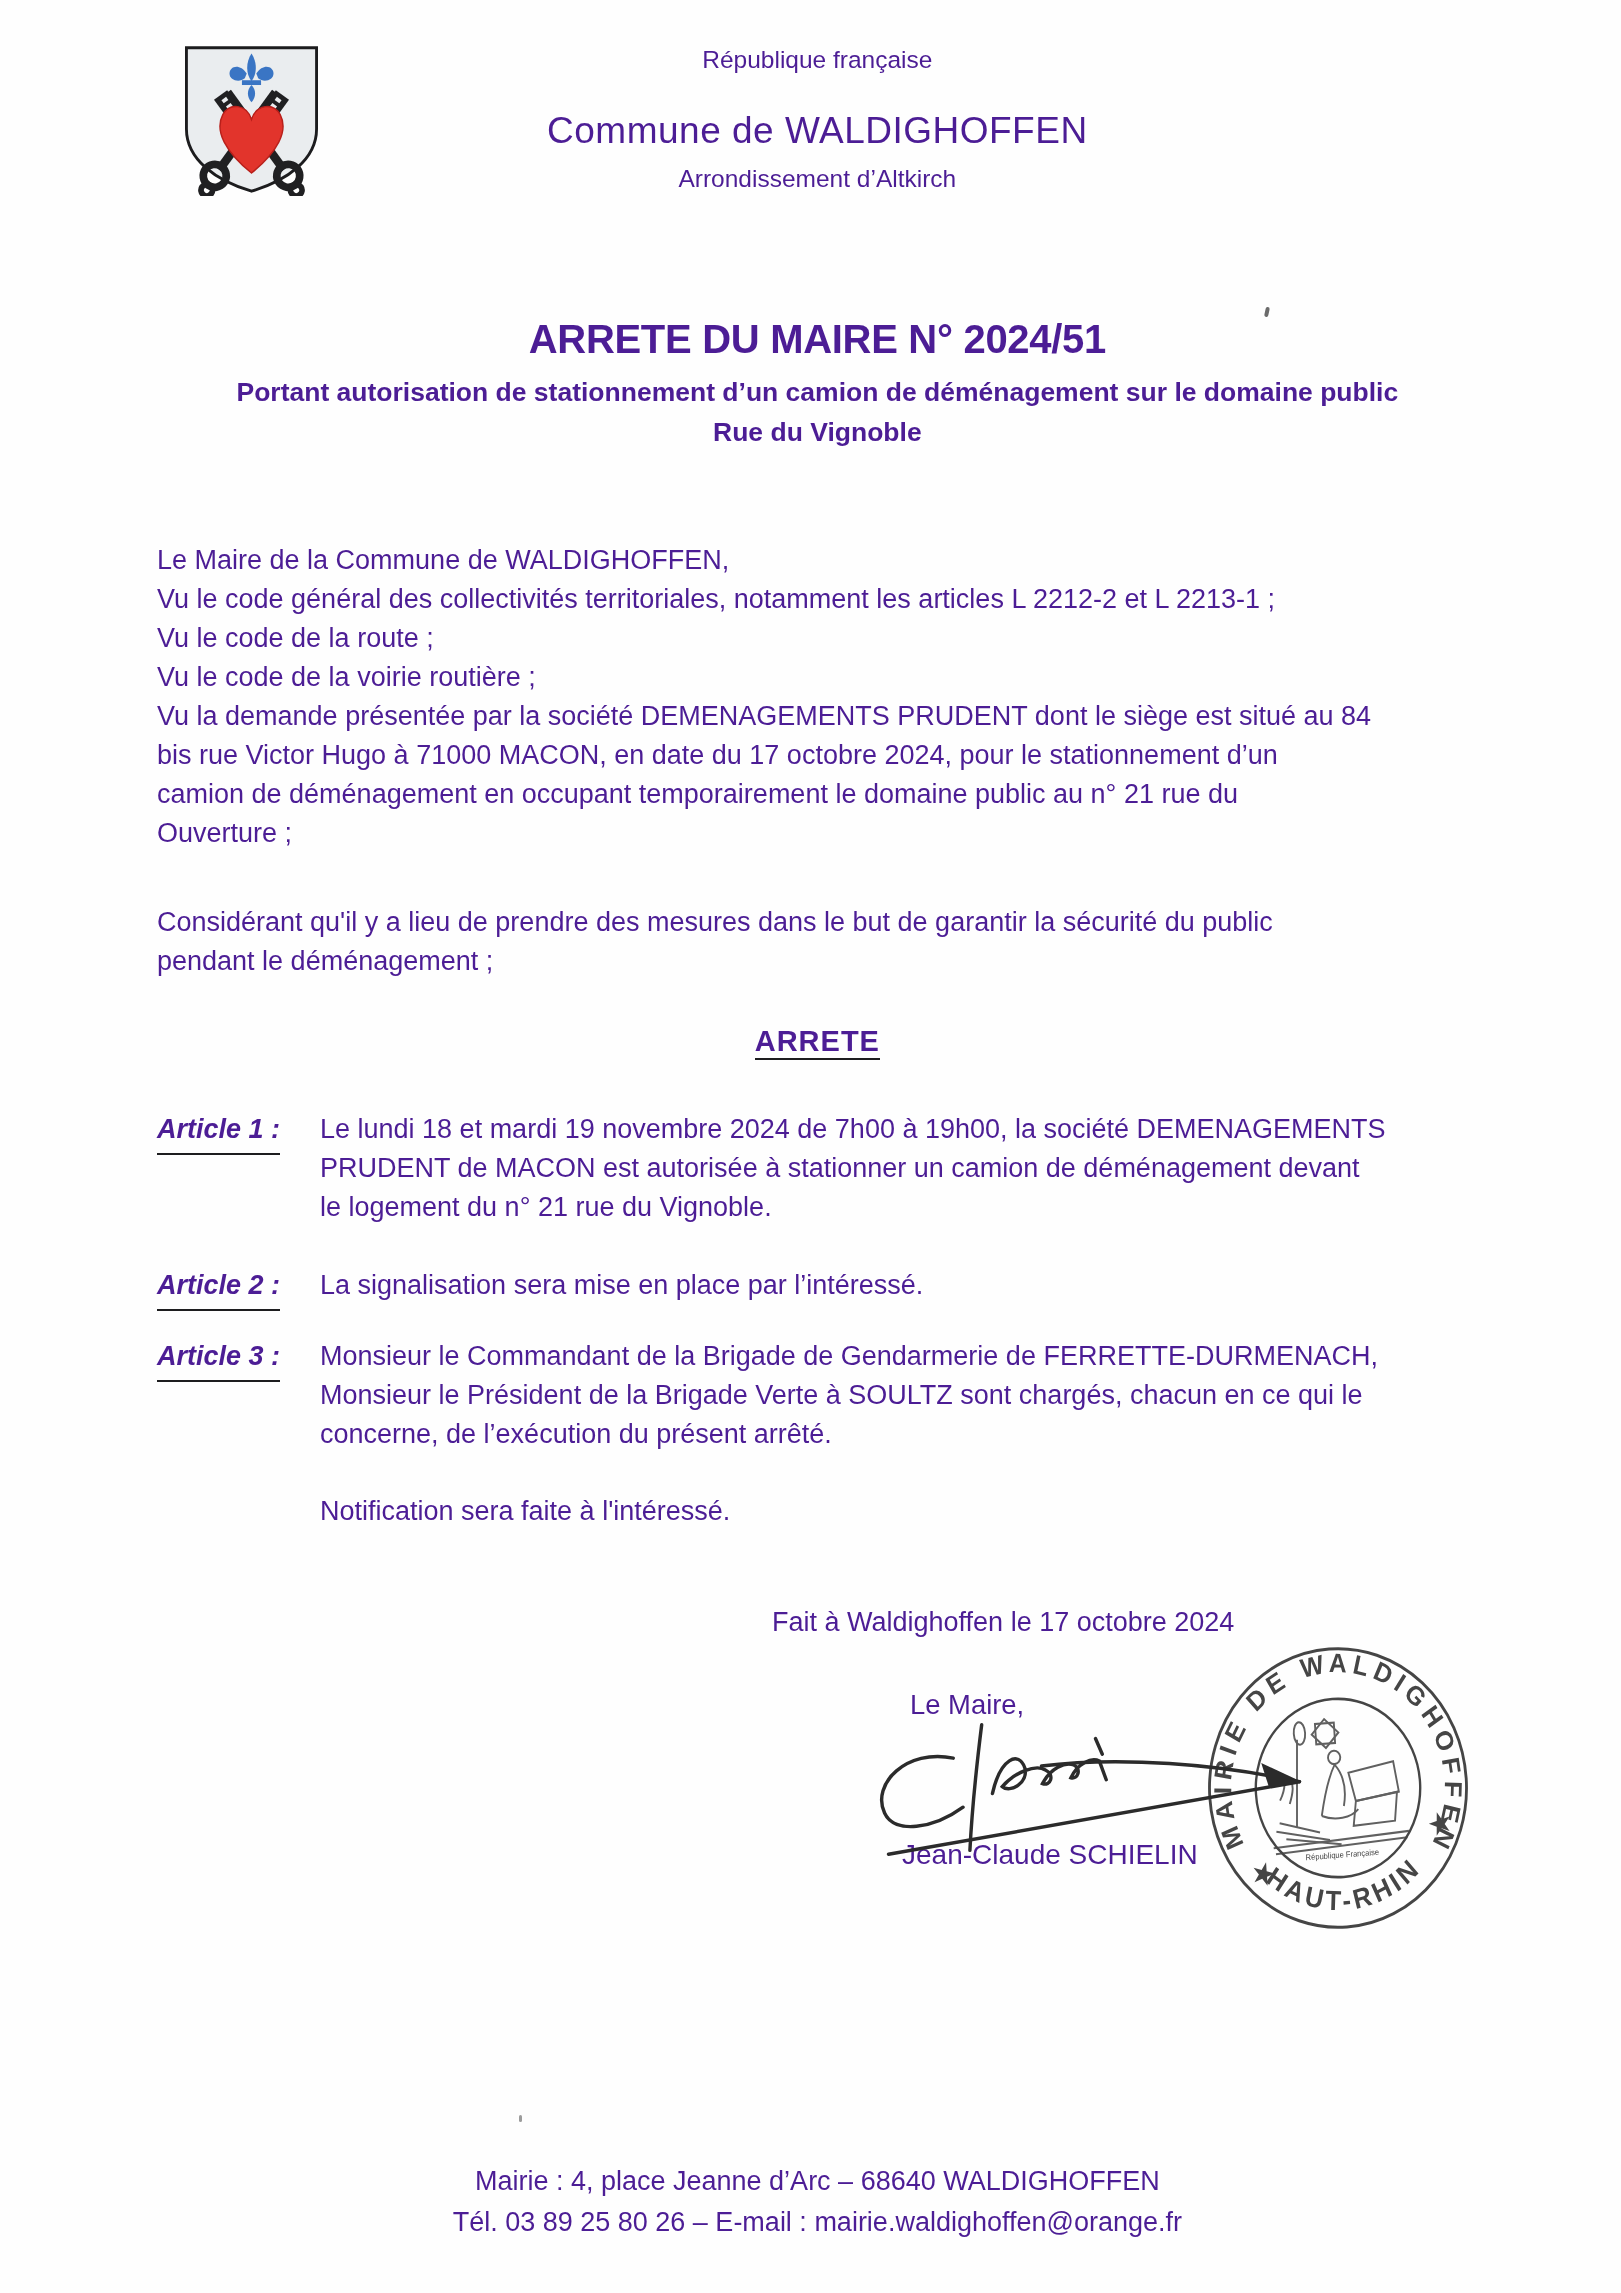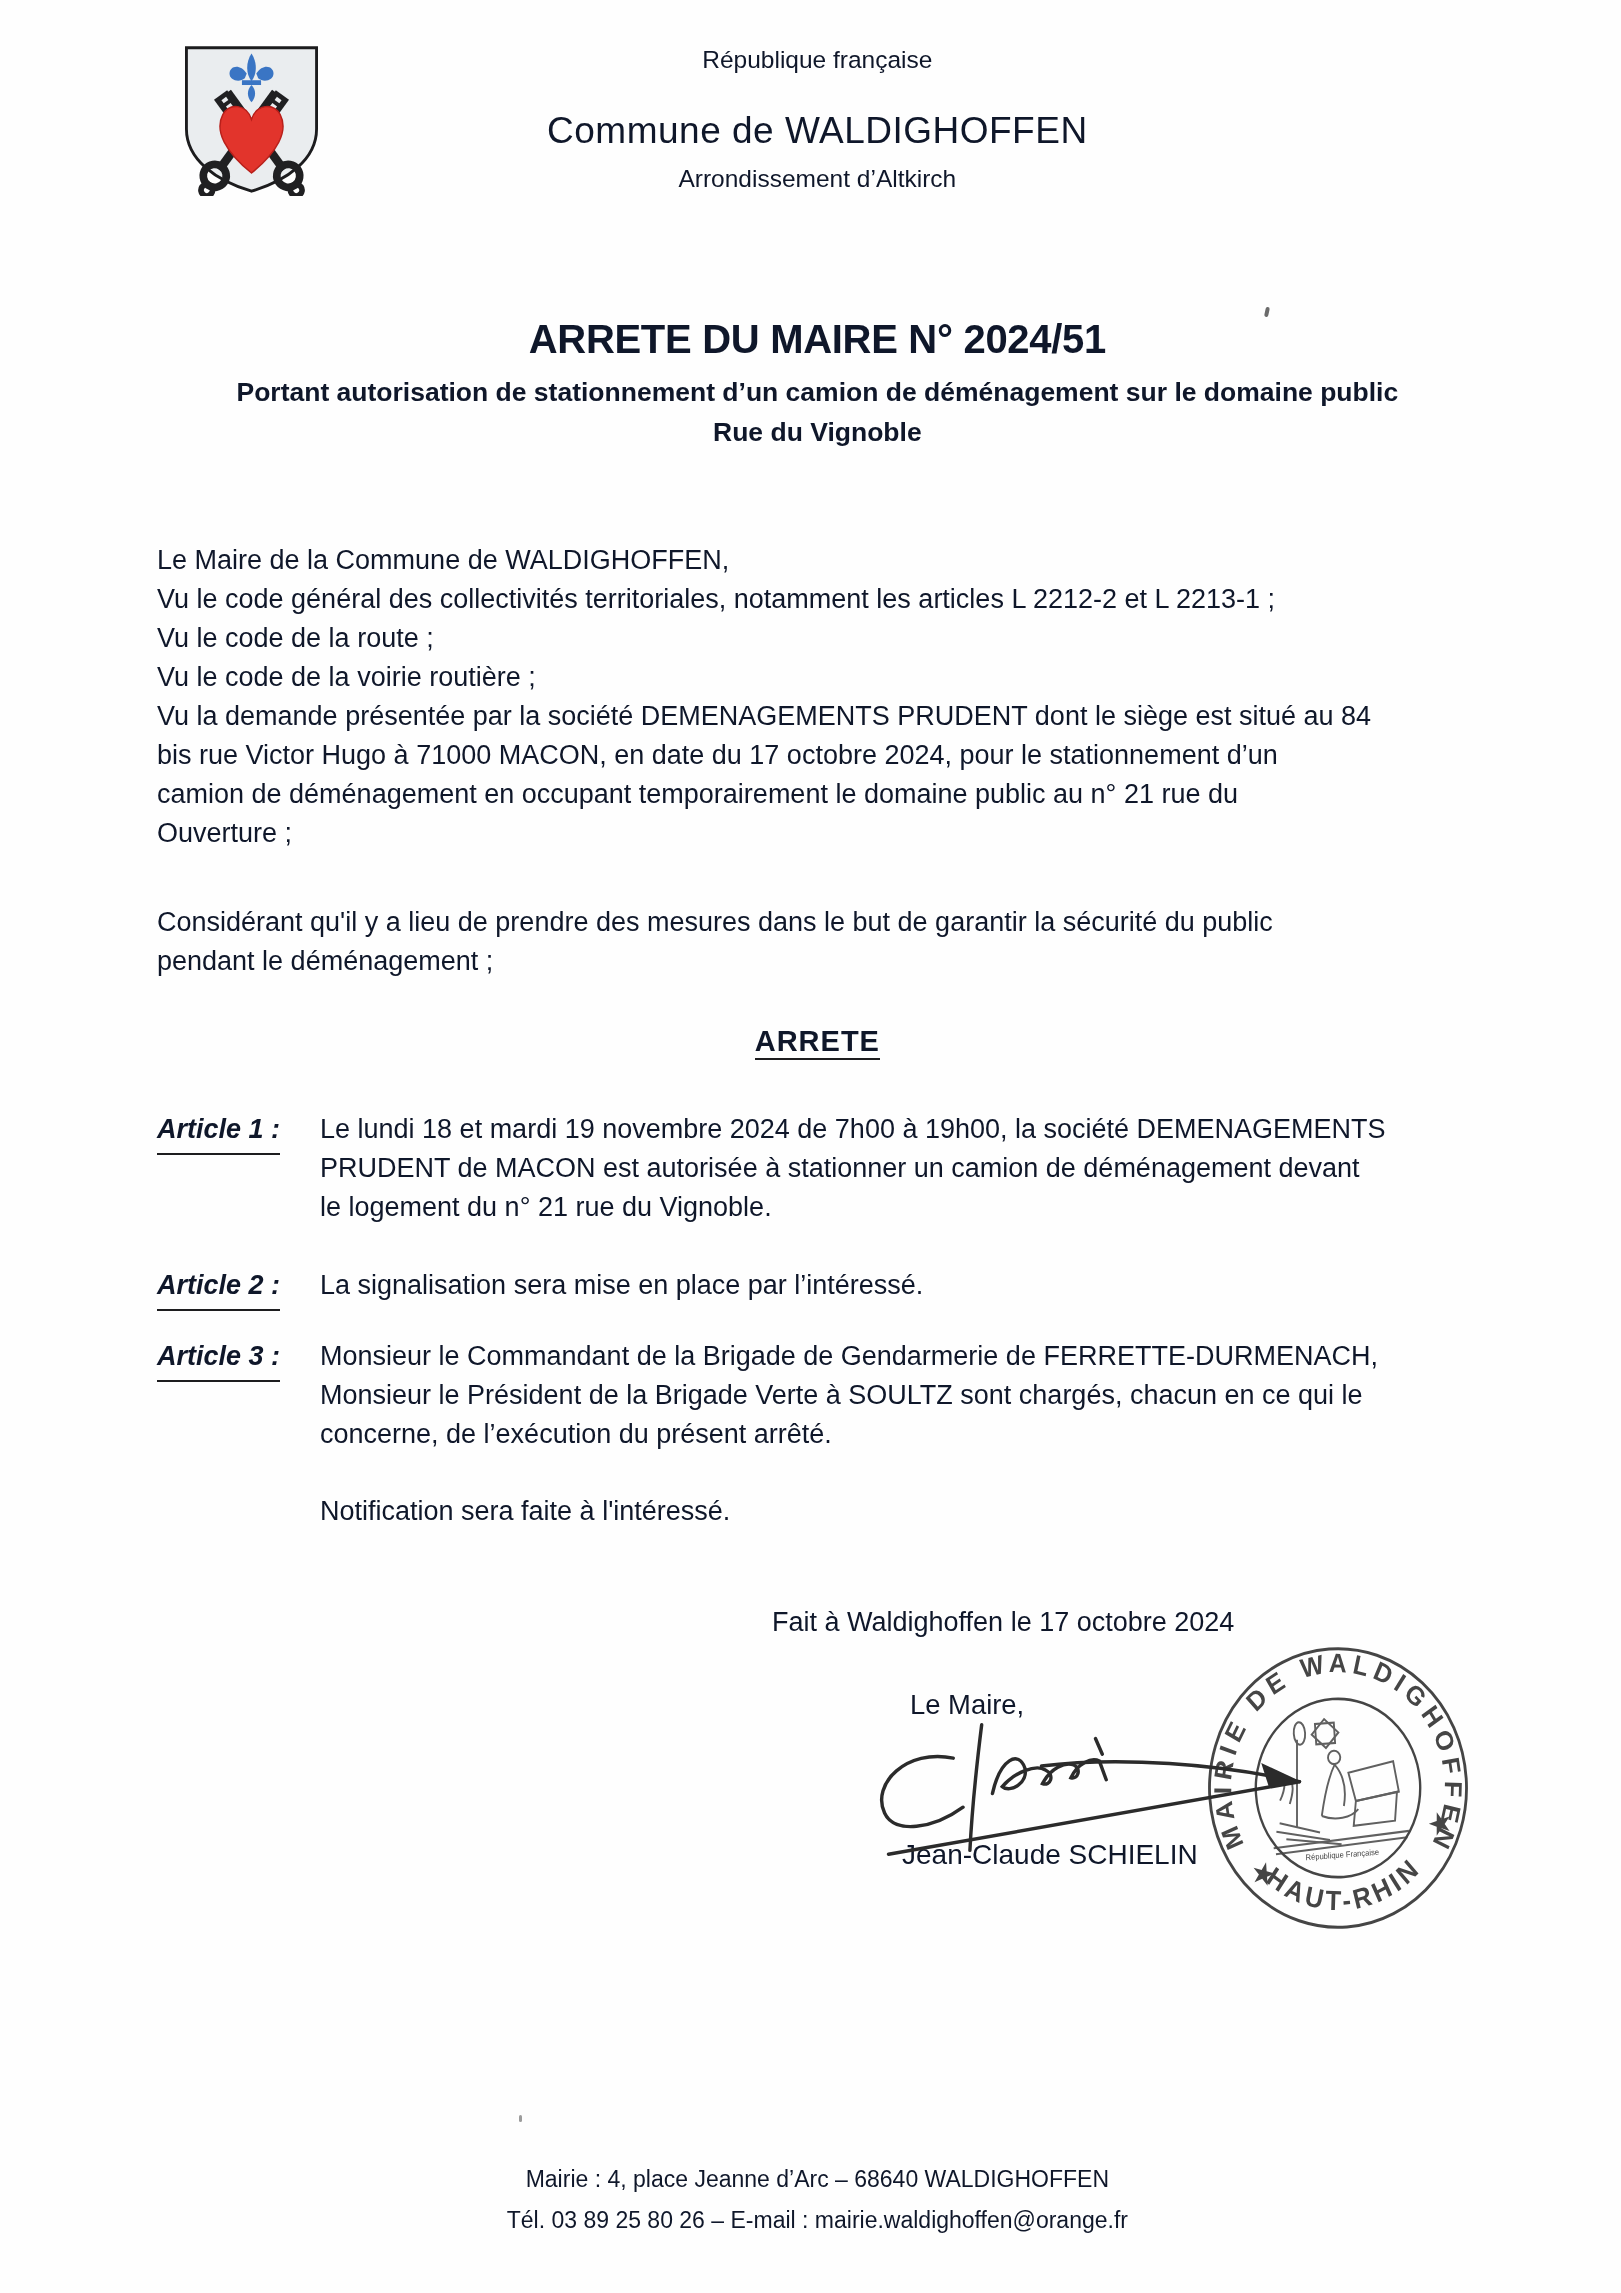--- a/index.html
+++ b/index.html
@@ -1,20 +1,20 @@
 <!DOCTYPE html>
 <html><head>
 <meta charset="utf-8">
 <style>
   html,body { margin:0; padding:0; background:#9a9a9a; }
   .page {
     position:relative; width:1621px; height:2294px; margin:0 auto;
     background:#fefefe; overflow:hidden;
     font-family:"Liberation Sans","DejaVu Sans",sans-serif;
-    color:#0f172a;
+    color:#4c1d95;
   }
   .abs { position:absolute; }
   .centered { left:0; width:1621px; text-align:center; padding-left:13.7px; box-sizing:border-box; }
 
   
   .hdr-small { font-size:24.5px; line-height:29px; }
   .hdr-commune { font-size:37px; line-height:45px; letter-spacing:0.5px; }
 
   
   .doc-title { font-size:40px; font-weight:700; letter-spacing:-0.3px; }
@@ -28,21 +28,21 @@
   .arrete-h .ul { border-bottom:2.9px solid #1d1d1f; padding-bottom:1px; }
 
   .article { position:absolute; left:157px; font-size:27px; line-height:39px; }
   .article .alabel { position:absolute; left:0; top:0; font-weight:700; font-style:italic; white-space:nowrap; border-bottom:2.9px solid #1d1d1f; padding-bottom:4px; }
   .article .atext { position:absolute; left:163px; top:0; white-space:nowrap; }
 
   .plain-line { font-size:27px; white-space:nowrap; }
 
   .sig-name { font-size:28px; white-space:nowrap; z-index:3; }
 
-  .footer-line { font-size:23px; }
+  .footer-line { font-size:27px; }
   .footer-small { font-size:23px; }
 
   .artifact { position:absolute; background:#3a3a3a; border-radius:2px; }
 
   svg text { font-family:"Liberation Sans","DejaVu Sans",sans-serif; }
 </style>
 </head>
 <body>
 
 <div class="page">

